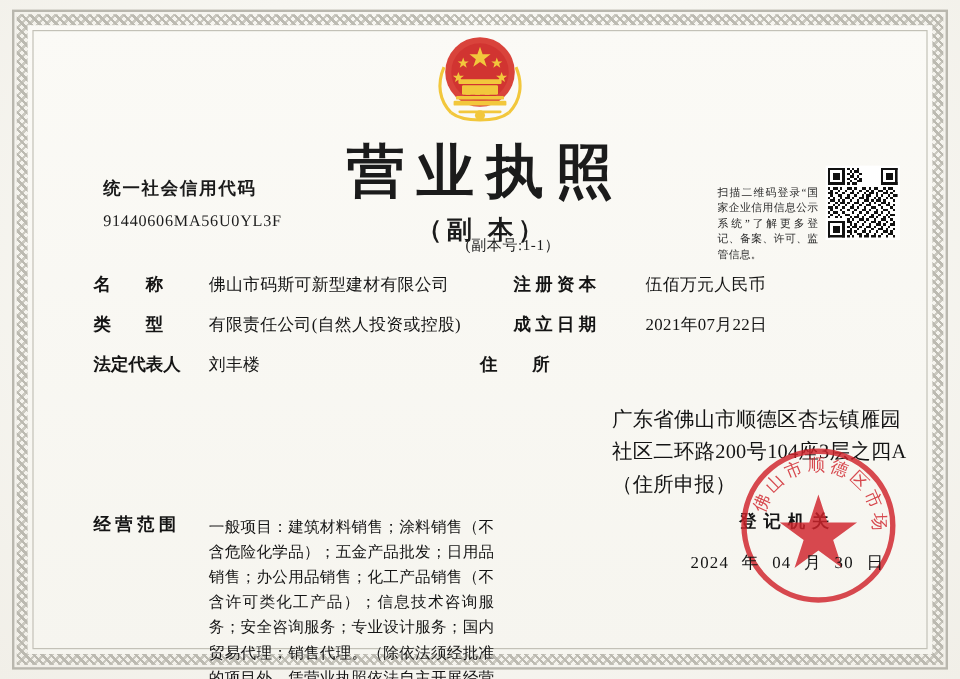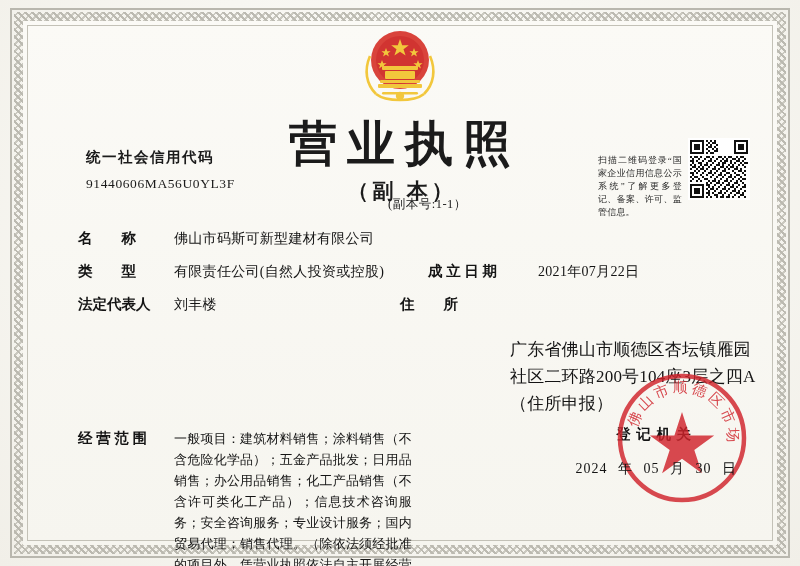--- a/index.html
+++ b/index.html
@@ -547,20 +547,22 @@
   </div>
 
   <div class="fields">
 
     <div class="row">
       <div class="col-left">
         <div class="lbl lbl-name">名　　称</div>
         <div class="val">佛山市码斯可新型建材有限公司</div>
       </div>
       <div class="col-right">
+        <div class="lbl" style="width:110px;">注 册 资 本</div>
+        <div class="val val-right">伍佰万元人民币</div>
       </div>
     </div>
 
     <div class="row">
       <div class="col-left">
         <div class="lbl lbl-name">类　　型</div>
         <div class="val">有限责任公司(自然人投资或控股)</div>
       </div>
       <div class="col-right">
         <div class="lbl" style="width:110px;">成 立 日 期</div>
@@ -598,20 +600,20 @@
       <path id="sealArc" d="M 70,70 m -46,0 a 46,46 0 1,1 92,0" fill="none"></path>
       <text font-family="'Liberation Serif','DejaVu Serif',serif" font-size="14.5" fill="#d0232b" letter-spacing="3.2">
         <textPath href="#sealArc" startOffset="7%">佛山市顺德区市场监督管理局</textPath>
       </text>
     </svg>
   </div>
 
   <div class="issue-date">
     <span>2024</span>
     <span>年</span>
-    <span>05</span>
+    <span>04</span>
     <span>月</span>
     <span>30</span>
     <span>日</span>
   </div>
 
 
 </div>
 
 </body></html>

